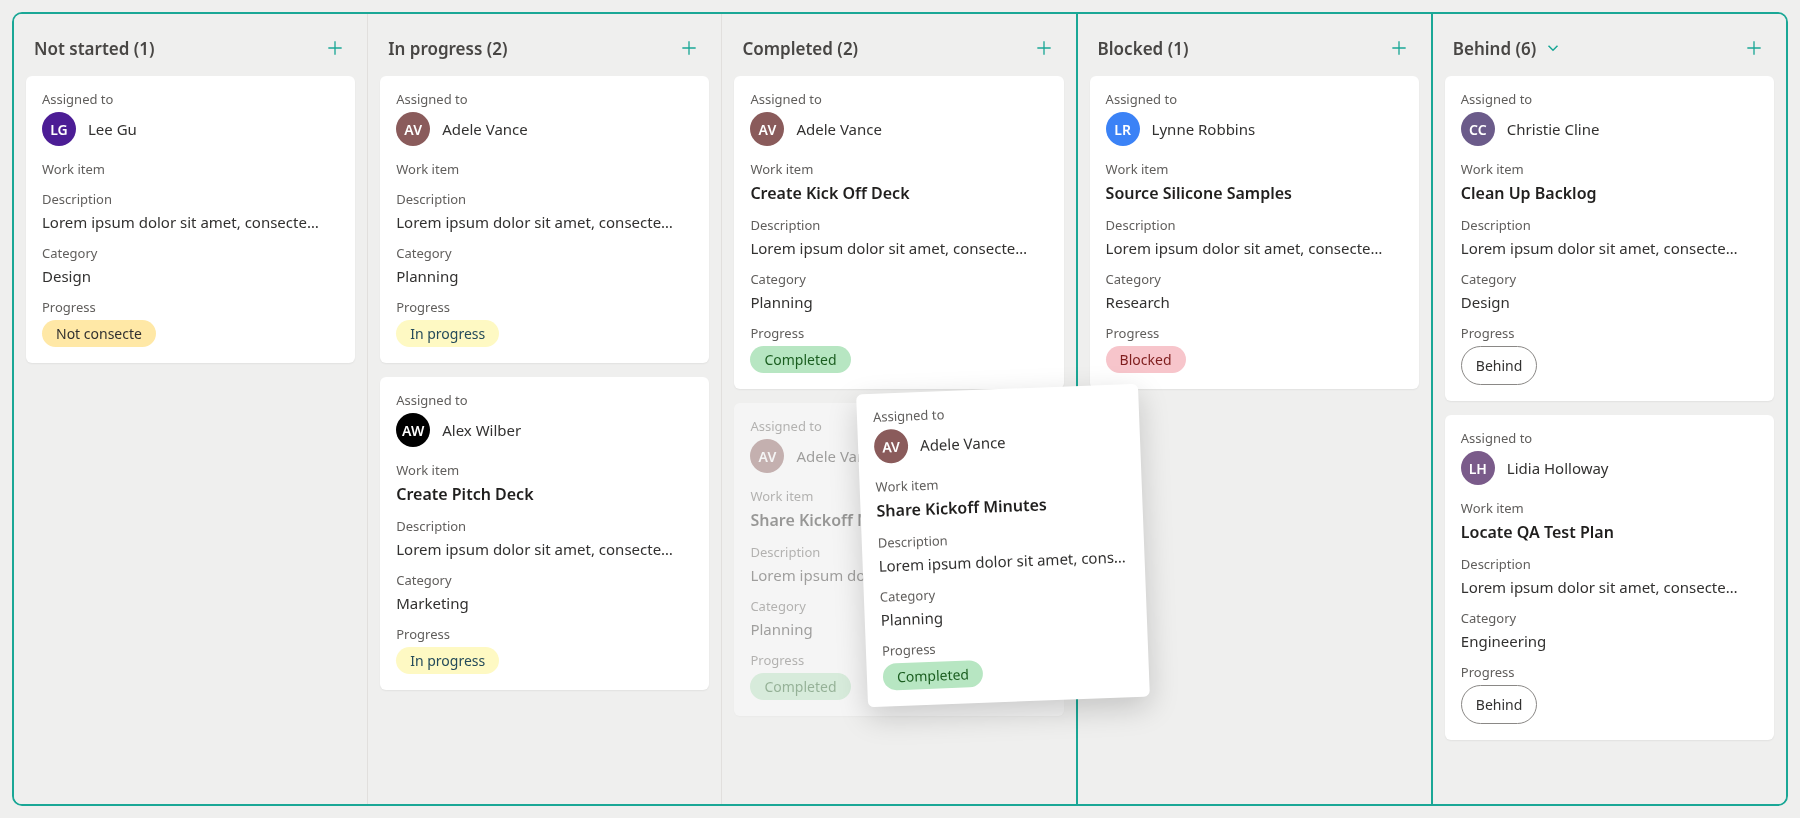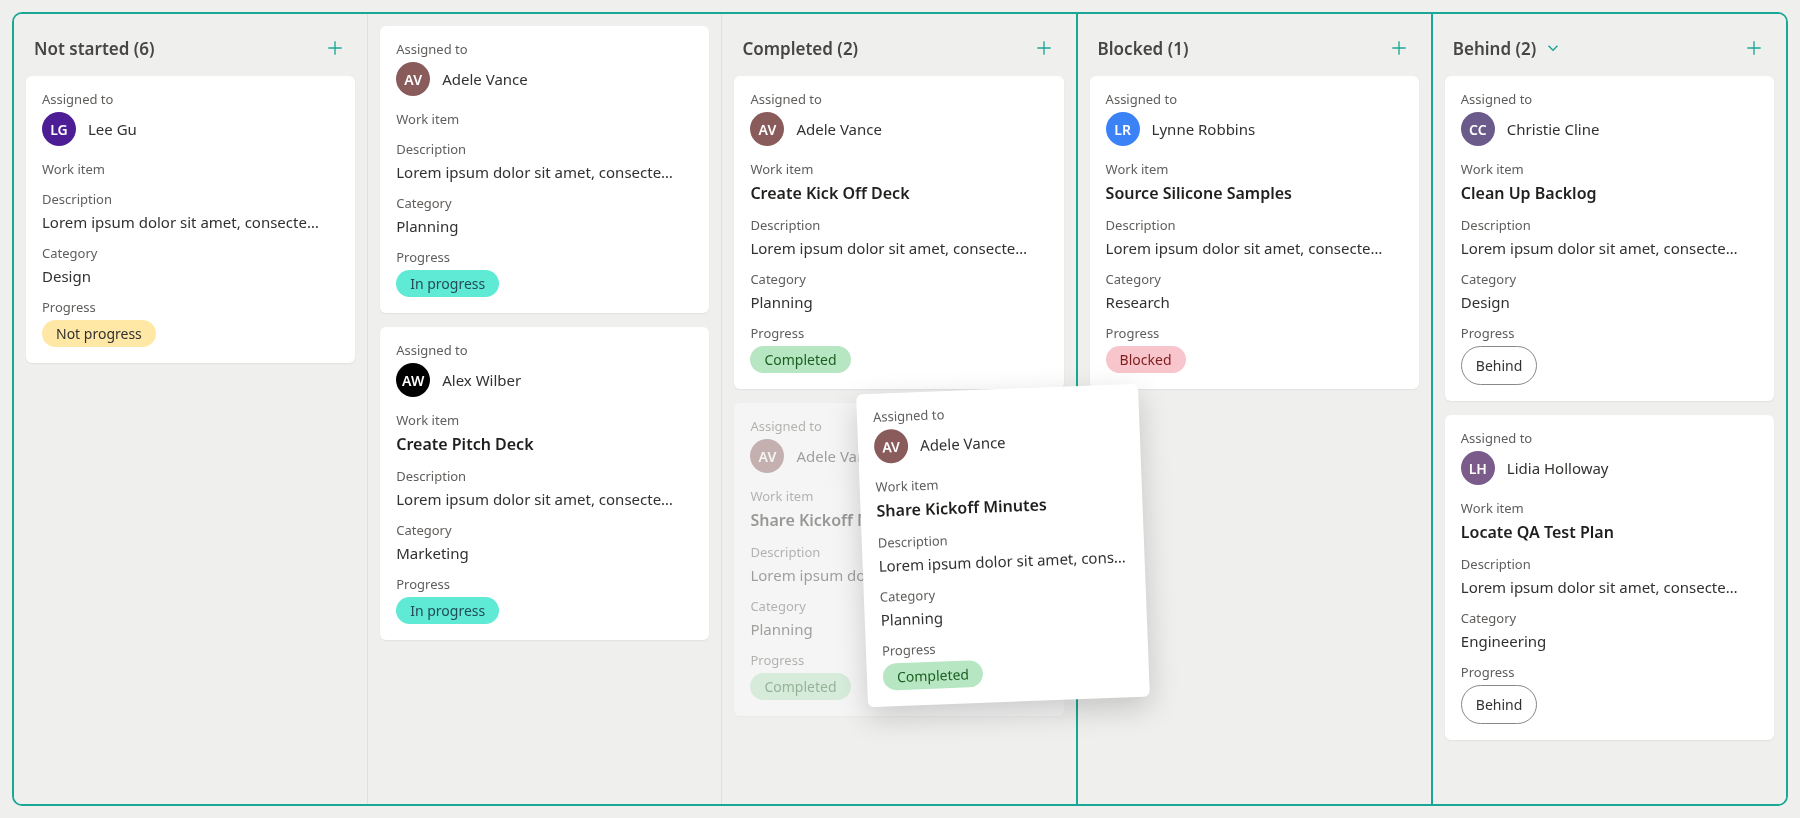--- a/index.html
+++ b/index.html
@@ -89,21 +89,21 @@
     white-space: nowrap; overflow: hidden; text-overflow: ellipsis;
   }
   .cat { font-size: 15px; color: #323130; }
   .chip {
     display: inline-block;
     padding: 4px 14px;
     border-radius: 999px;
     font-size: 14px;
   }
   .chip-notstarted { background: #ffe8a6; color: #323130; }
-  .chip-inprogress { background: #5eead4; color: #254b5a; }
+  .chip-inprogress { background: #fef9c3; color: #254b5a; }
   .chip-completed { background: #b7e6c2; color: #1b5e20; }
   .chip-blocked { background: #f7c5cb; color: #7f1d1d; }
   .chip-behind {
     background: #fff; color: #323130;
     border: 1px solid #8a8886;
     padding: 9px 14px;
   }
 
   
   .drag-card {
@@ -129,21 +129,21 @@
   .av-f { background:#7a5b8a; }
 </style>
 </head>
 <body>
 
 <div class="board-wrap">
   <div class="board" id="board">
       <div class="column">
         <div class="col-head">
           <div class="col-title">
-            <span>Not started (6)</span>
+            <span>Not started (1)</span>
           </div>
           <div class="add-btn">
             <svg viewBox="0 0 24 24" fill="none" stroke="currentColor" stroke-width="1.6">
               <line x1="12" y1="4" x2="12" y2="20"></line>
               <line x1="4" y1="12" x2="20" y2="12"></line>
             </svg>
           </div>
         </div>
         <div class="cards">
           <div class="card">
@@ -158,151 +158,162 @@
       <div class="section">
         <div class="label">Description</div>
         <div class="desc">Lorem ipsum dolor sit amet, consecte…</div>
       </div>
       <div class="section">
         <div class="label">Category</div>
         <div class="cat">Design</div>
       </div>
       <div>
         <div class="label">Progress</div>
-        <span class="chip chip-notstarted">Not progress</span>
+        <span class="chip chip-notstarted">Not consecte</span>
       </div>
           </div>
         </div>
       </div>
       <div class="column">
-        <div class="cards">
-          <div class="card">
-      <div class="label">Assigned to</div>
-      <div class="assignee">
-        <div class="avatar av-b">AV</div>
-        <div class="name">Adele Vance</div>
-      </div>
-      <div class="section">
-        <div class="label">Work item</div>
-      </div>
-      <div class="section">
-        <div class="label">Description</div>
-        <div class="desc">Lorem ipsum dolor sit amet, consecte…</div>
-      </div>
-      <div class="section">
-        <div class="label">Category</div>
-        <div class="cat">Planning</div>
-      </div>
-      <div>
-        <div class="label">Progress</div>
-        <span class="chip chip-inprogress">In progress</span>
-      </div>
-          </div>
-          <div class="card">
-      <div class="label">Assigned to</div>
-      <div class="assignee">
-        <div class="avatar av-e">AW</div>
-        <div class="name">Alex Wilber</div>
-      </div>
-      <div class="section">
-        <div class="label">Work item</div>
-        <div class="workitem">Create Pitch Deck</div>
-      </div>
-      <div class="section">
-        <div class="label">Description</div>
-        <div class="desc">Lorem ipsum dolor sit amet, consecte…</div>
-      </div>
-      <div class="section">
-        <div class="label">Category</div>
-        <div class="cat">Marketing</div>
-      </div>
-      <div>
-        <div class="label">Progress</div>
-        <span class="chip chip-inprogress">In progress</span>
-      </div>
-          </div>
-        </div>
-      </div>
-      <div class="column col-divider-accent">
         <div class="col-head">
           <div class="col-title">
-            <span>Completed (2)</span>
+            <span>In progress (2)</span>
           </div>
           <div class="add-btn">
             <svg viewBox="0 0 24 24" fill="none" stroke="currentColor" stroke-width="1.6">
               <line x1="12" y1="4" x2="12" y2="20"></line>
               <line x1="4" y1="12" x2="20" y2="12"></line>
             </svg>
           </div>
         </div>
         <div class="cards">
           <div class="card">
       <div class="label">Assigned to</div>
       <div class="assignee">
         <div class="avatar av-b">AV</div>
         <div class="name">Adele Vance</div>
       </div>
       <div class="section">
         <div class="label">Work item</div>
-        <div class="workitem">Create Kick Off Deck</div>
       </div>
       <div class="section">
         <div class="label">Description</div>
         <div class="desc">Lorem ipsum dolor sit amet, consecte…</div>
       </div>
       <div class="section">
         <div class="label">Category</div>
         <div class="cat">Planning</div>
       </div>
       <div>
         <div class="label">Progress</div>
-        <span class="chip chip-completed">Completed</span>
-      </div>
-          </div>
-          <div class="card ghost">
-      <div class="label">Assigned to</div>
-      <div class="assignee">
-        <div class="avatar av-b">AV</div>
-        <div class="name">Adele Vance</div>
-      </div>
-      <div class="section">
-        <div class="label">Work item</div>
-        <div class="workitem">Share Kickoff Minutes</div>
-      </div>
-      <div class="section">
-        <div class="label">Description</div>
-        <div class="desc">Lorem ipsum dolor sit amet, consecte…</div>
-      </div>
-      <div class="section">
-        <div class="label">Category</div>
-        <div class="cat">Planning</div>
-      </div>
-      <div>
-        <div class="label">Progress</div>
-        <span class="chip chip-completed">Completed</span>
+        <span class="chip chip-inprogress">In progress</span>
+      </div>
+          </div>
+          <div class="card">
+      <div class="label">Assigned to</div>
+      <div class="assignee">
+        <div class="avatar av-e">AW</div>
+        <div class="name">Alex Wilber</div>
+      </div>
+      <div class="section">
+        <div class="label">Work item</div>
+        <div class="workitem">Create Pitch Deck</div>
+      </div>
+      <div class="section">
+        <div class="label">Description</div>
+        <div class="desc">Lorem ipsum dolor sit amet, consecte…</div>
+      </div>
+      <div class="section">
+        <div class="label">Category</div>
+        <div class="cat">Marketing</div>
+      </div>
+      <div>
+        <div class="label">Progress</div>
+        <span class="chip chip-inprogress">In progress</span>
       </div>
           </div>
         </div>
       </div>
       <div class="column col-divider-accent">
         <div class="col-head">
           <div class="col-title">
-            <span>Blocked (1)</span>
+            <span>Completed (2)</span>
           </div>
           <div class="add-btn">
             <svg viewBox="0 0 24 24" fill="none" stroke="currentColor" stroke-width="1.6">
               <line x1="12" y1="4" x2="12" y2="20"></line>
               <line x1="4" y1="12" x2="20" y2="12"></line>
             </svg>
           </div>
         </div>
         <div class="cards">
           <div class="card">
       <div class="label">Assigned to</div>
       <div class="assignee">
+        <div class="avatar av-b">AV</div>
+        <div class="name">Adele Vance</div>
+      </div>
+      <div class="section">
+        <div class="label">Work item</div>
+        <div class="workitem">Create Kick Off Deck</div>
+      </div>
+      <div class="section">
+        <div class="label">Description</div>
+        <div class="desc">Lorem ipsum dolor sit amet, consecte…</div>
+      </div>
+      <div class="section">
+        <div class="label">Category</div>
+        <div class="cat">Planning</div>
+      </div>
+      <div>
+        <div class="label">Progress</div>
+        <span class="chip chip-completed">Completed</span>
+      </div>
+          </div>
+          <div class="card ghost">
+      <div class="label">Assigned to</div>
+      <div class="assignee">
+        <div class="avatar av-b">AV</div>
+        <div class="name">Adele Vance</div>
+      </div>
+      <div class="section">
+        <div class="label">Work item</div>
+        <div class="workitem">Share Kickoff Minutes</div>
+      </div>
+      <div class="section">
+        <div class="label">Description</div>
+        <div class="desc">Lorem ipsum dolor sit amet, consecte…</div>
+      </div>
+      <div class="section">
+        <div class="label">Category</div>
+        <div class="cat">Planning</div>
+      </div>
+      <div>
+        <div class="label">Progress</div>
+        <span class="chip chip-completed">Completed</span>
+      </div>
+          </div>
+        </div>
+      </div>
+      <div class="column col-divider-accent">
+        <div class="col-head">
+          <div class="col-title">
+            <span>Blocked (1)</span>
+          </div>
+          <div class="add-btn">
+            <svg viewBox="0 0 24 24" fill="none" stroke="currentColor" stroke-width="1.6">
+              <line x1="12" y1="4" x2="12" y2="20"></line>
+              <line x1="4" y1="12" x2="20" y2="12"></line>
+            </svg>
+          </div>
+        </div>
+        <div class="cards">
+          <div class="card">
+      <div class="label">Assigned to</div>
+      <div class="assignee">
         <div class="avatar av-d">LR</div>
         <div class="name">Lynne Robbins</div>
       </div>
       <div class="section">
         <div class="label">Work item</div>
         <div class="workitem">Source Silicone Samples</div>
       </div>
       <div class="section">
         <div class="label">Description</div>
         <div class="desc">Lorem ipsum dolor sit amet, consecte…</div>
@@ -314,21 +325,21 @@
       <div>
         <div class="label">Progress</div>
         <span class="chip chip-blocked">Blocked</span>
       </div>
           </div>
         </div>
       </div>
       <div class="column">
         <div class="col-head">
           <div class="col-title">
-            <span>Behind (2)</span>
+            <span>Behind (6)</span>
             <span class="chev">
               <svg viewBox="0 0 24 24" fill="none" stroke="currentColor" stroke-width="2">
                 <polyline points="6 9 12 15 18 9"></polyline>
               </svg>
             </span>
           </div>
           <div class="add-btn">
             <svg viewBox="0 0 24 24" fill="none" stroke="currentColor" stroke-width="1.6">
               <line x1="12" y1="4" x2="12" y2="20"></line>
               <line x1="4" y1="12" x2="20" y2="12"></line>

